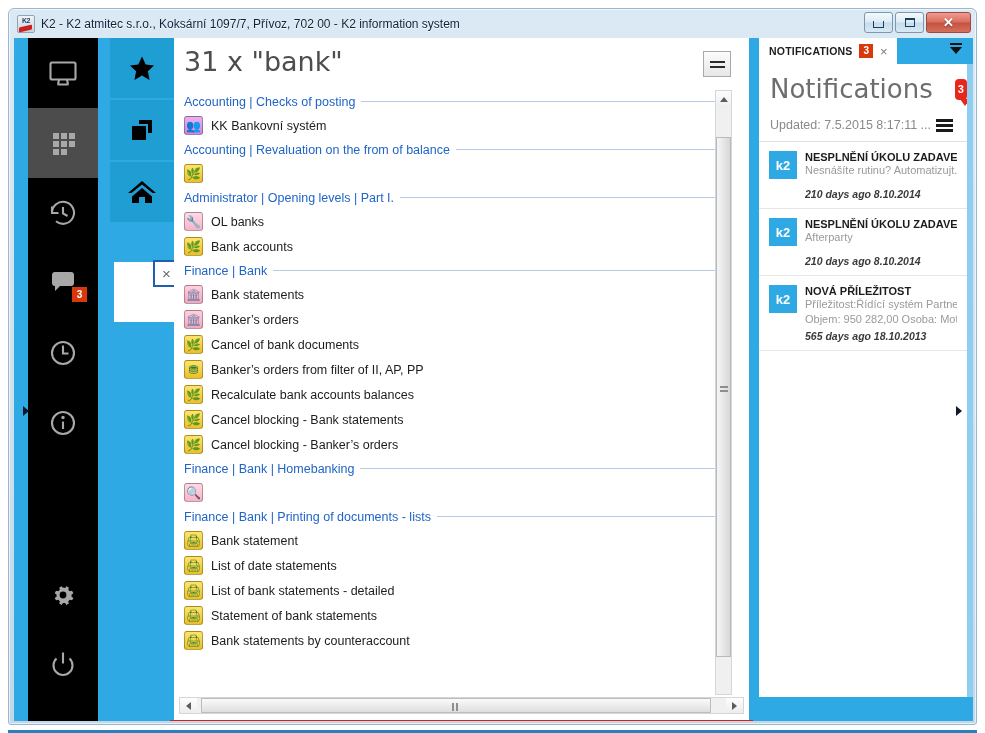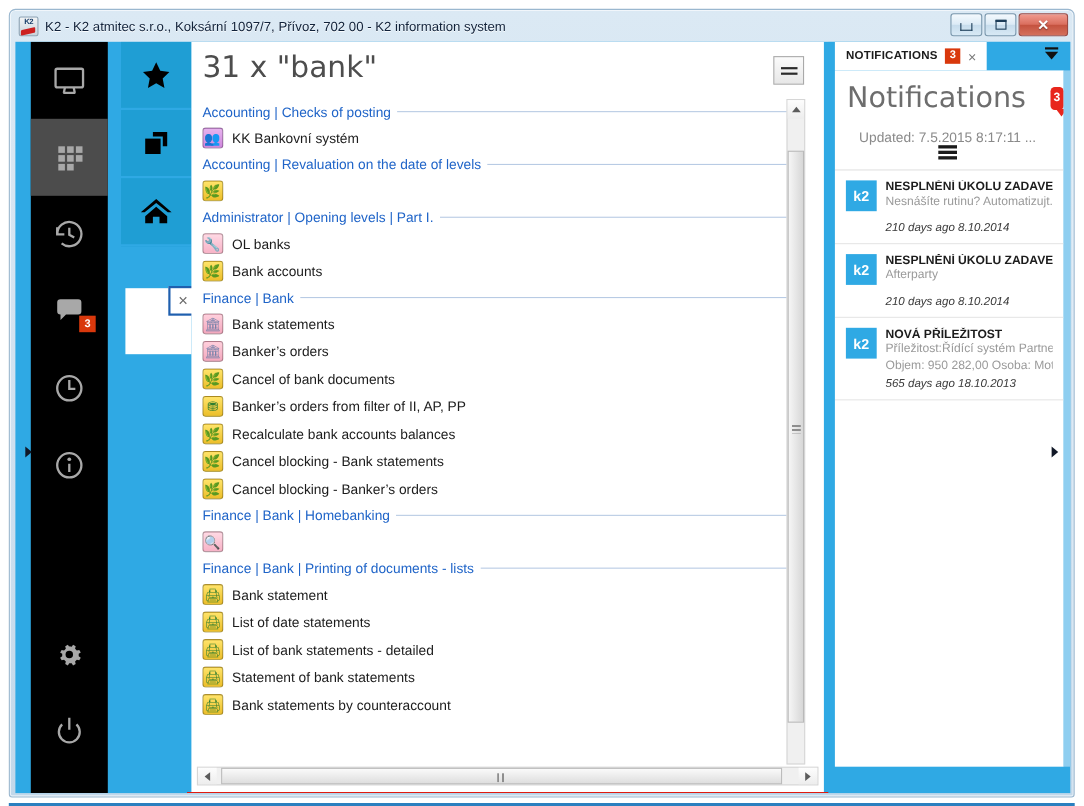--- a/index.html
+++ b/index.html
@@ -478,21 +478,20 @@
     border-left: 5px solid transparent;
     border-right: 5px solid transparent;
     border-top: 7px solid #e8261c;
   }
   .notif-updated {
     display: flex;
     align-items: center;
     justify-content: space-between;
     padding: 14px 14px 9px 11px;
     border-bottom: 1px solid #e2e2e2;
-    flex-direction: column;
   }
   .notif-updated-text {
     font-size: 12.5px;
     color: #8a8a8a;
   }
   .notif-menu-icon {
     display: flex; flex-direction: column; gap: 2px;
   }
   .notif-menu-icon i { display:block; width:17px; height:3px; background:#1b1b1b; }
 
@@ -521,21 +520,21 @@
   .notif-item-sub {
     font-size: 11px;
     color: #9a9a9a;
     white-space: nowrap;
     overflow: hidden;
     line-height: 1.35;
   }
   .notif-item-time {
     font-size: 10.5px;
     font-style: italic;
-    font-weight: normal;
+    font-weight: bold;
     color: #3a3a3a;
     padding-left: 36px;
     padding-top: 9px;
   }
   .notif-item-time.tight { padding-top: 3px; }
 
   .notif-scroll-edge {
     position: absolute;
     right: 0; top: 26px;
     width: 6px; height: 633px;
@@ -688,21 +687,21 @@
                 <span>Accounting | Checks of posting</span>
                 <span class="rule"></span>
               </div>
               <div class="list-row">
                 <span class="ic ic-purple">
                   <span class="ic-glyph" style="color: rgb(122, 75, 134);">👥</span>
                 </span>
                 <span>KK Bankovní systém</span>
               </div>
               <div class="group-head">
-                <span>Accounting | Revaluation on the date of levels</span>
+                <span>Accounting | Revaluation on the from of balance</span>
                 <span class="rule"></span>
               </div>
               <div class="list-row">
                 <span class="ic ic-yellow">
                   <span class="ic-glyph" style="color: rgb(47, 125, 47);">🌿</span>
                 </span>
               </div>
               <div class="group-head">
                 <span>Administrator | Opening levels | Part I.</span>
                 <span class="rule"></span>

